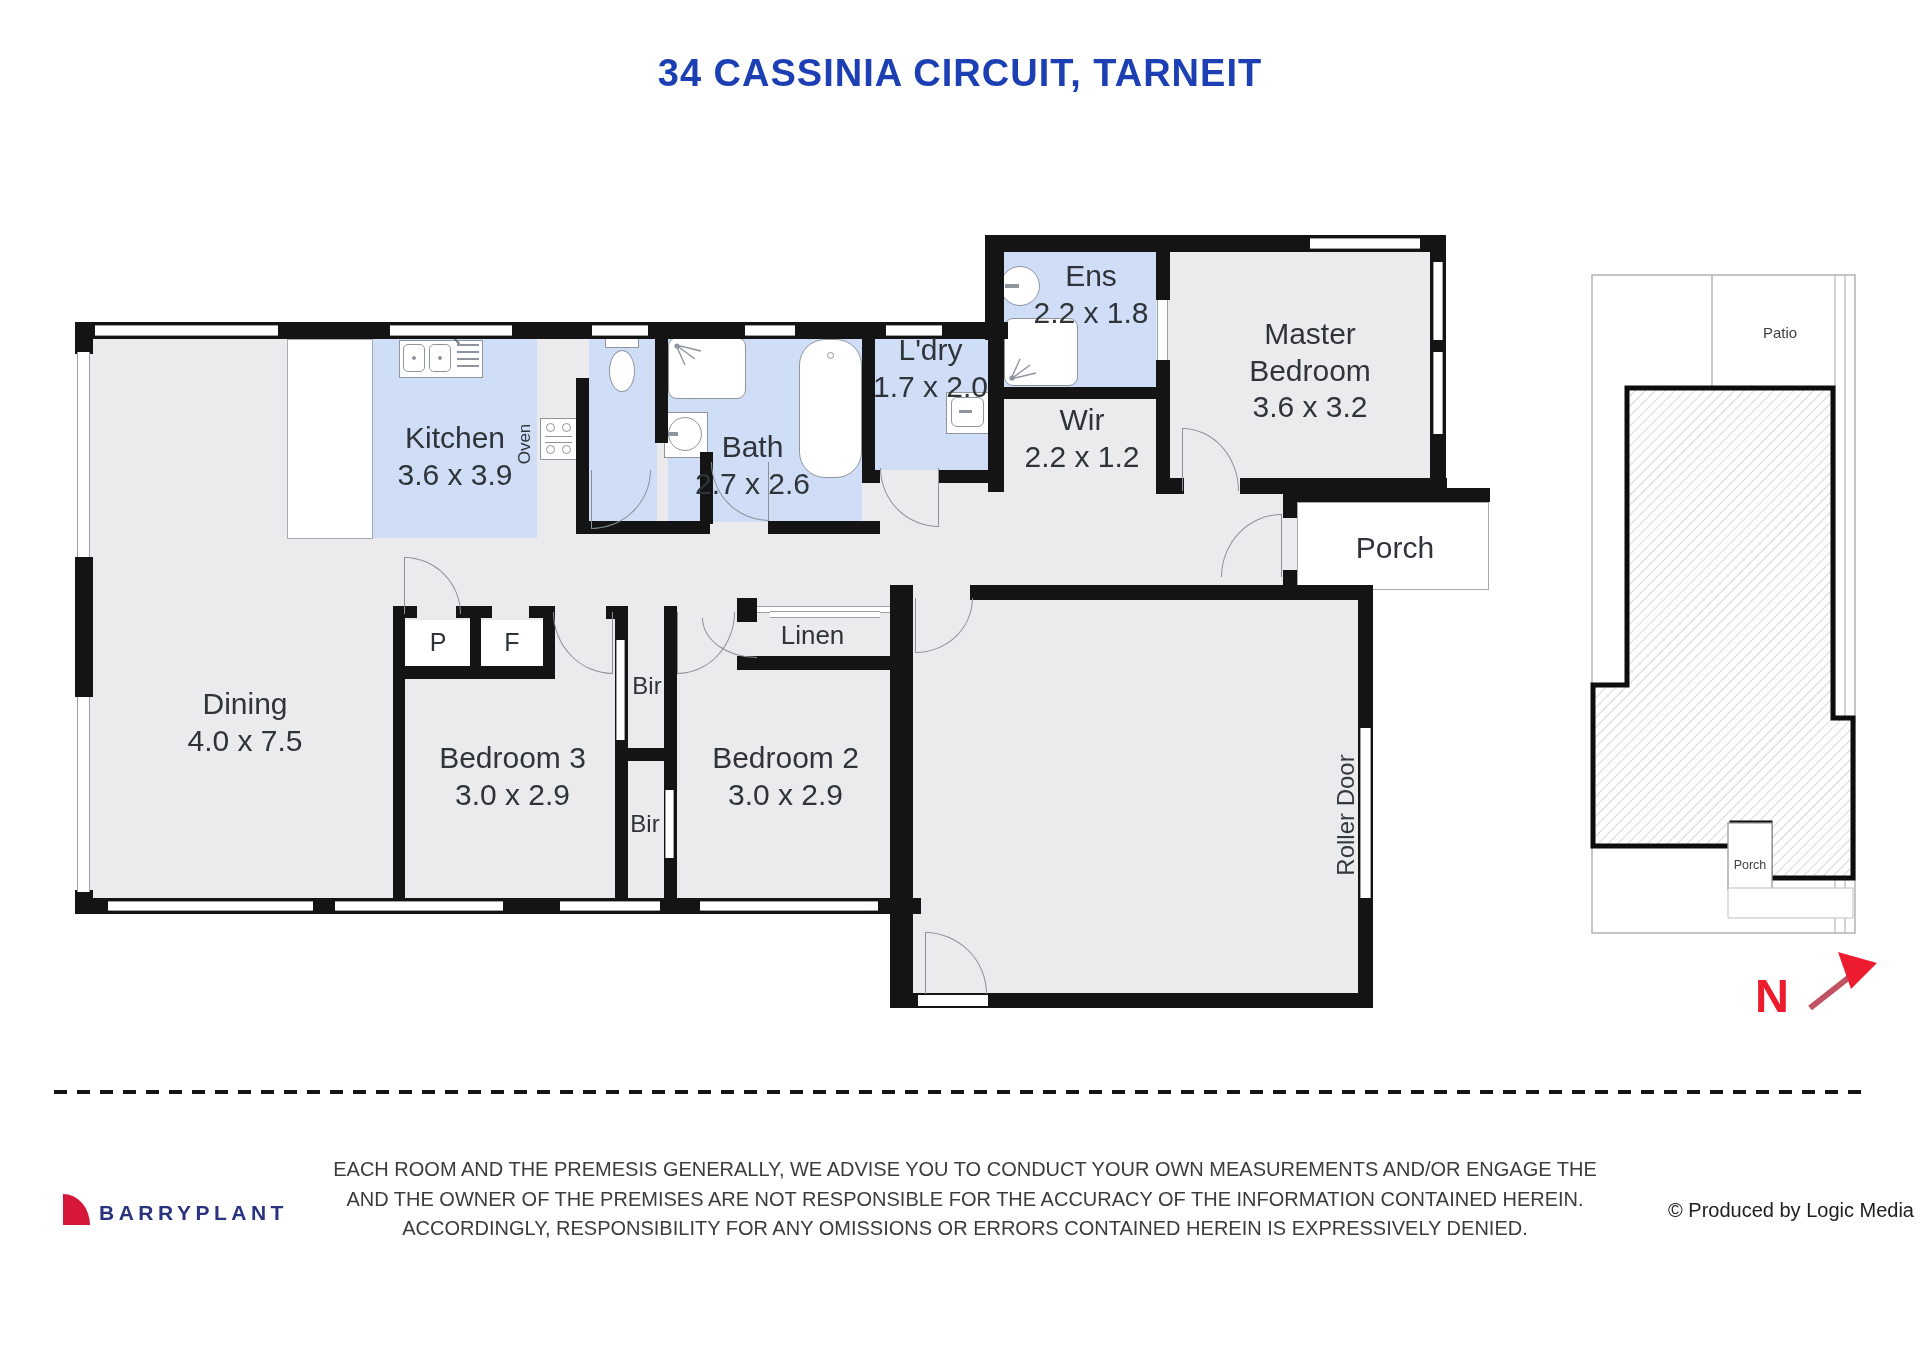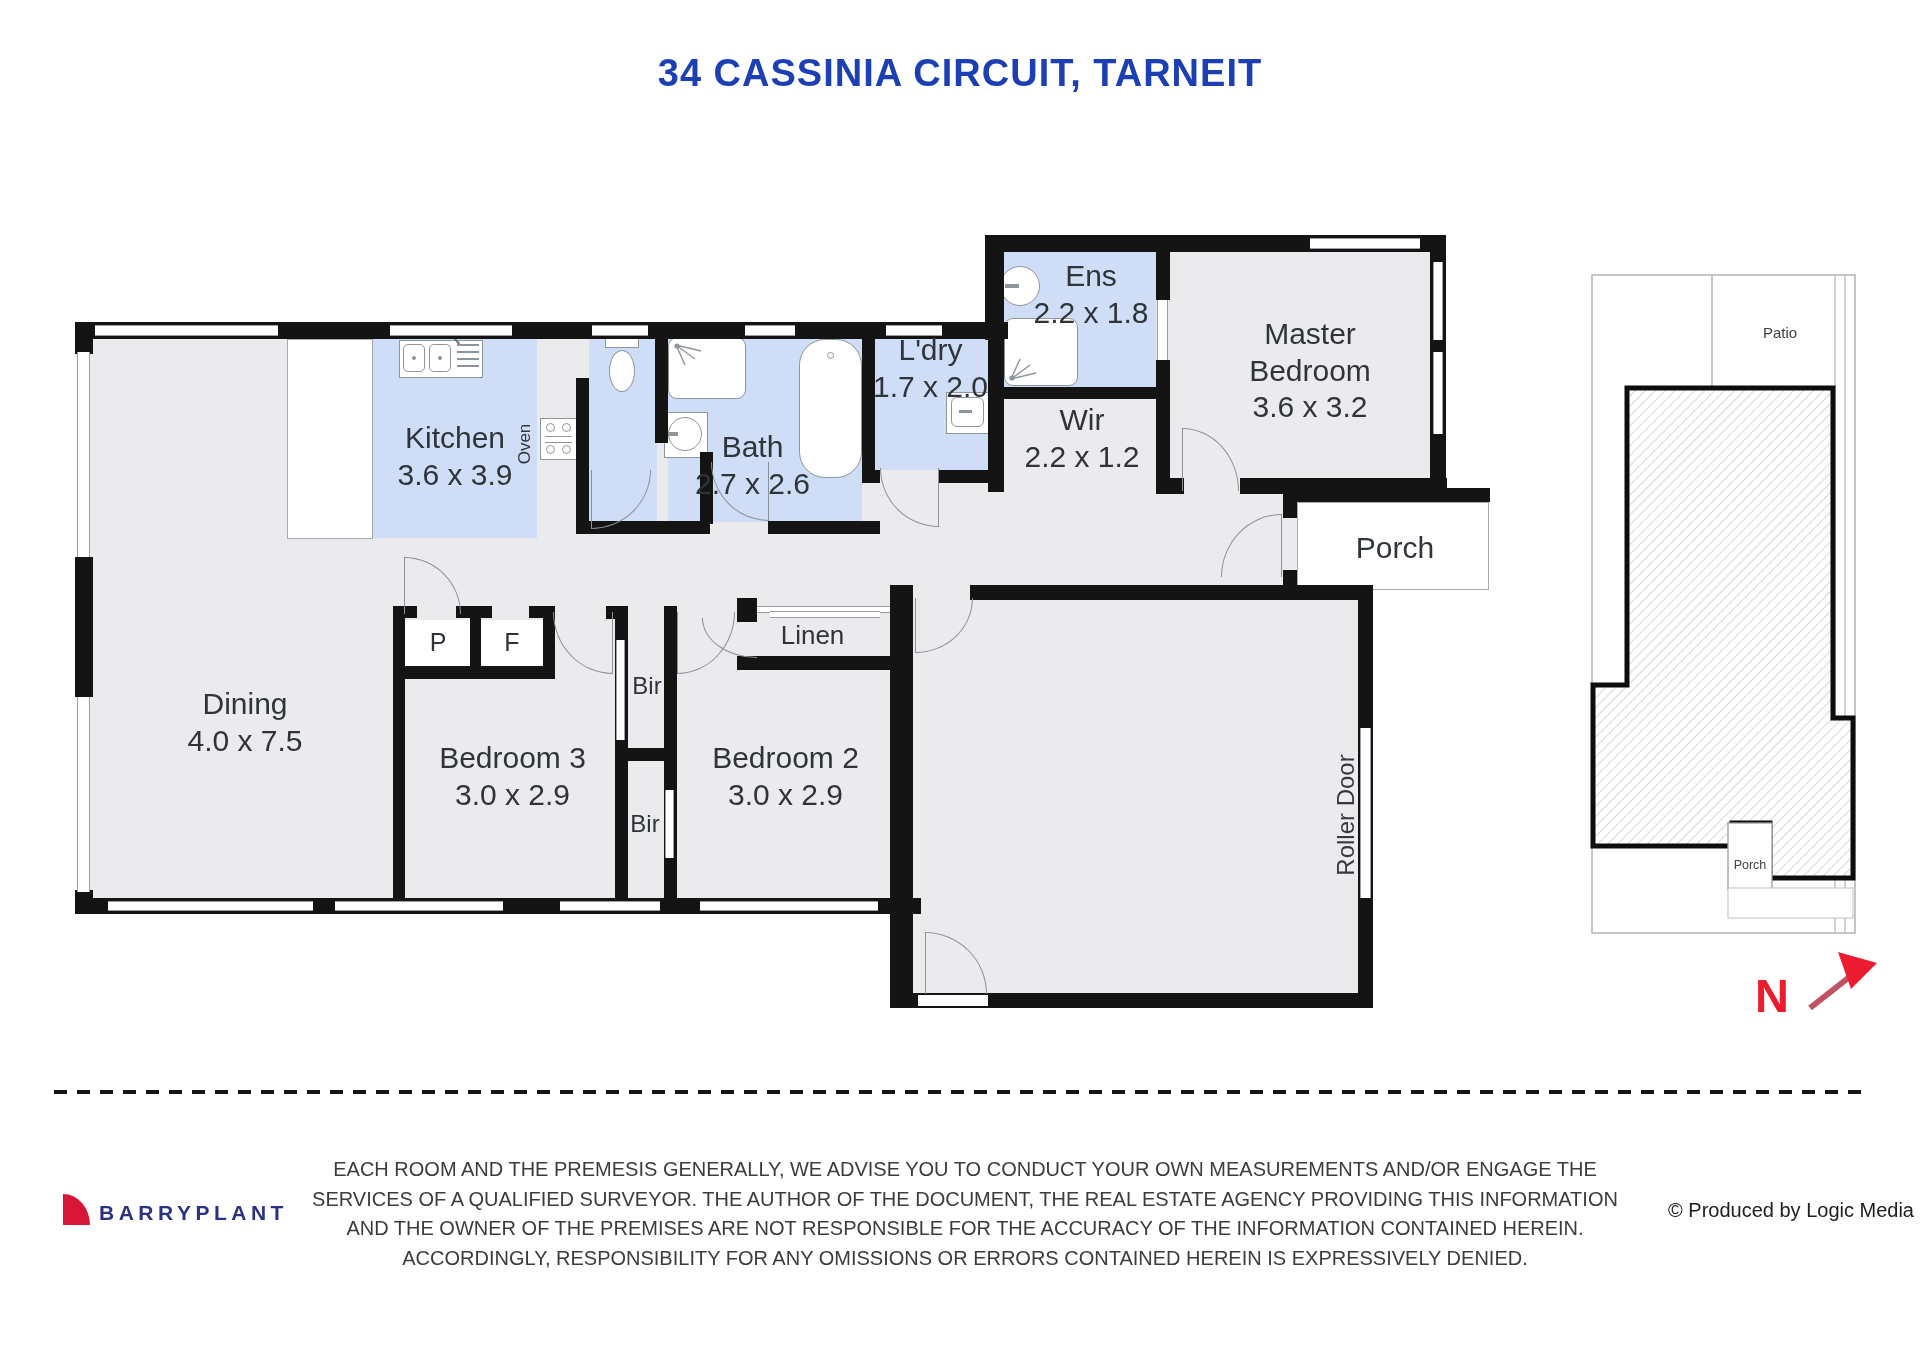--- a/index.html
+++ b/index.html
@@ -262,18 +262,17 @@
 
 <div class="divider"></div>
 
 <div class="brand">
   <div class="sail"></div>
   <div class="word">BARRYPLANT</div>
 </div>
 
 <div class="disclaimer">
   <div>EACH ROOM AND THE PREMESIS GENERALLY, WE ADVISE YOU TO CONDUCT YOUR OWN MEASUREMENTS AND/OR ENGAGE THE</div>
-  <div>SERVICES OF A QUALIFIED SURVEYOR. THE AUTHOR OF THE DOCUMENT, THE REAL ESTATE AGENCY PROVIDING THIS INFORMATION</div>
   <div>AND THE OWNER OF THE PREMISES ARE NOT RESPONSIBLE FOR THE ACCURACY OF THE INFORMATION CONTAINED HEREIN.</div>
   <div>ACCORDINGLY, RESPONSIBILITY FOR ANY OMISSIONS OR ERRORS CONTAINED HEREIN IS EXPRESSIVELY DENIED.</div>
 </div>
 
 <div class="credit">© Produced by Logic Media</div>
 
 </body></html>

